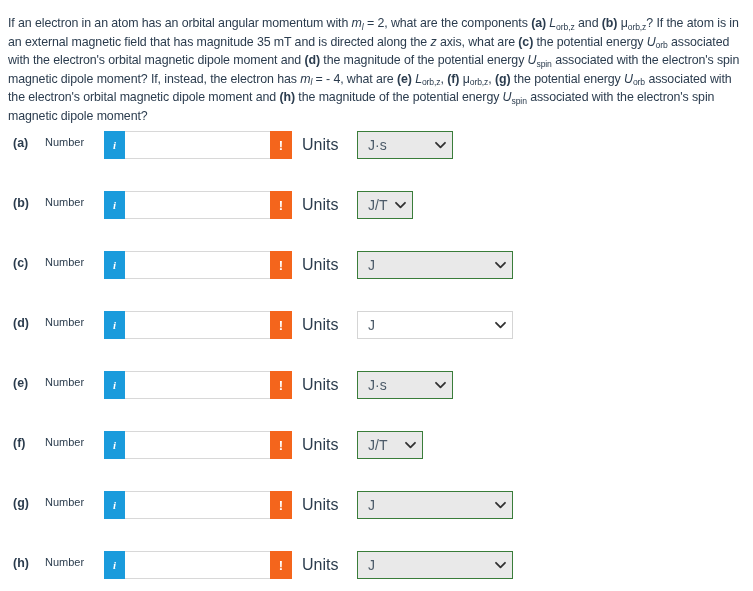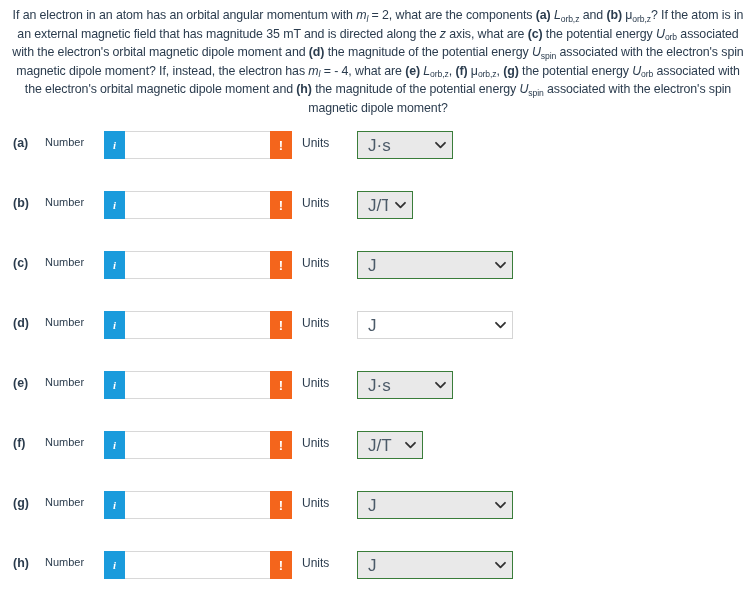--- a/index.html
+++ b/index.html
@@ -12,27 +12,27 @@
     background: #ffffff;
     font-family: "Liberation Sans", sans-serif;
     color: #2a3b4d;
     overflow: hidden;
   }
 
   
   #problem-statement {
     position: absolute;
     left: 8px;
-    top: 7px;
+    top: 15px;
     width: 740px;
     font-size: 12.4px;
     line-height: 17.6px;
     color: #2b3c4e;
     letter-spacing: -0.1px;
-    text-align: center;
+    text-align: left;
   }
   #problem-statement .b { font-weight: bold; }
   #problem-statement .it { font-style: italic; }
   #problem-statement sub {
     font-size: 8.6px;
     vertical-align: baseline;
     position: relative;
     top: 2.6px;
   }
 
@@ -113,42 +113,42 @@
     border: 1px solid #f4651c;
     box-sizing: border-box;
     flex: 0 0 22px;
     cursor: pointer;
   }
 
   .row-units-label {
     position: absolute;
     left: 302px;
     top: 5px;
-    font-size: 12px;
+    font-size: 16px;
     color: #2b3c4e;
   }
 
   
   .units-select-wrap {
     position: absolute;
     left: 357px;
     top: 0;
     height: 28px;
   }
   .units-select {
     width: 100%;
     height: 28px;
     box-sizing: border-box;
     -webkit-appearance: none;
     -moz-appearance: none;
     appearance: none;
     background: #e9e9e9;
     border: 1px solid #3a7d3a;
     color: #4b5a68;
-    font-size: 17px;
+    font-size: 14px;
     font-family: "Liberation Sans", sans-serif;
     padding: 0 24px 0 10px;
     outline: none;
     cursor: pointer;
     border-radius: 0;
   }
   .units-select.plain {
     background: #ffffff;
     border: 1px solid #d5d5d5;
   }

